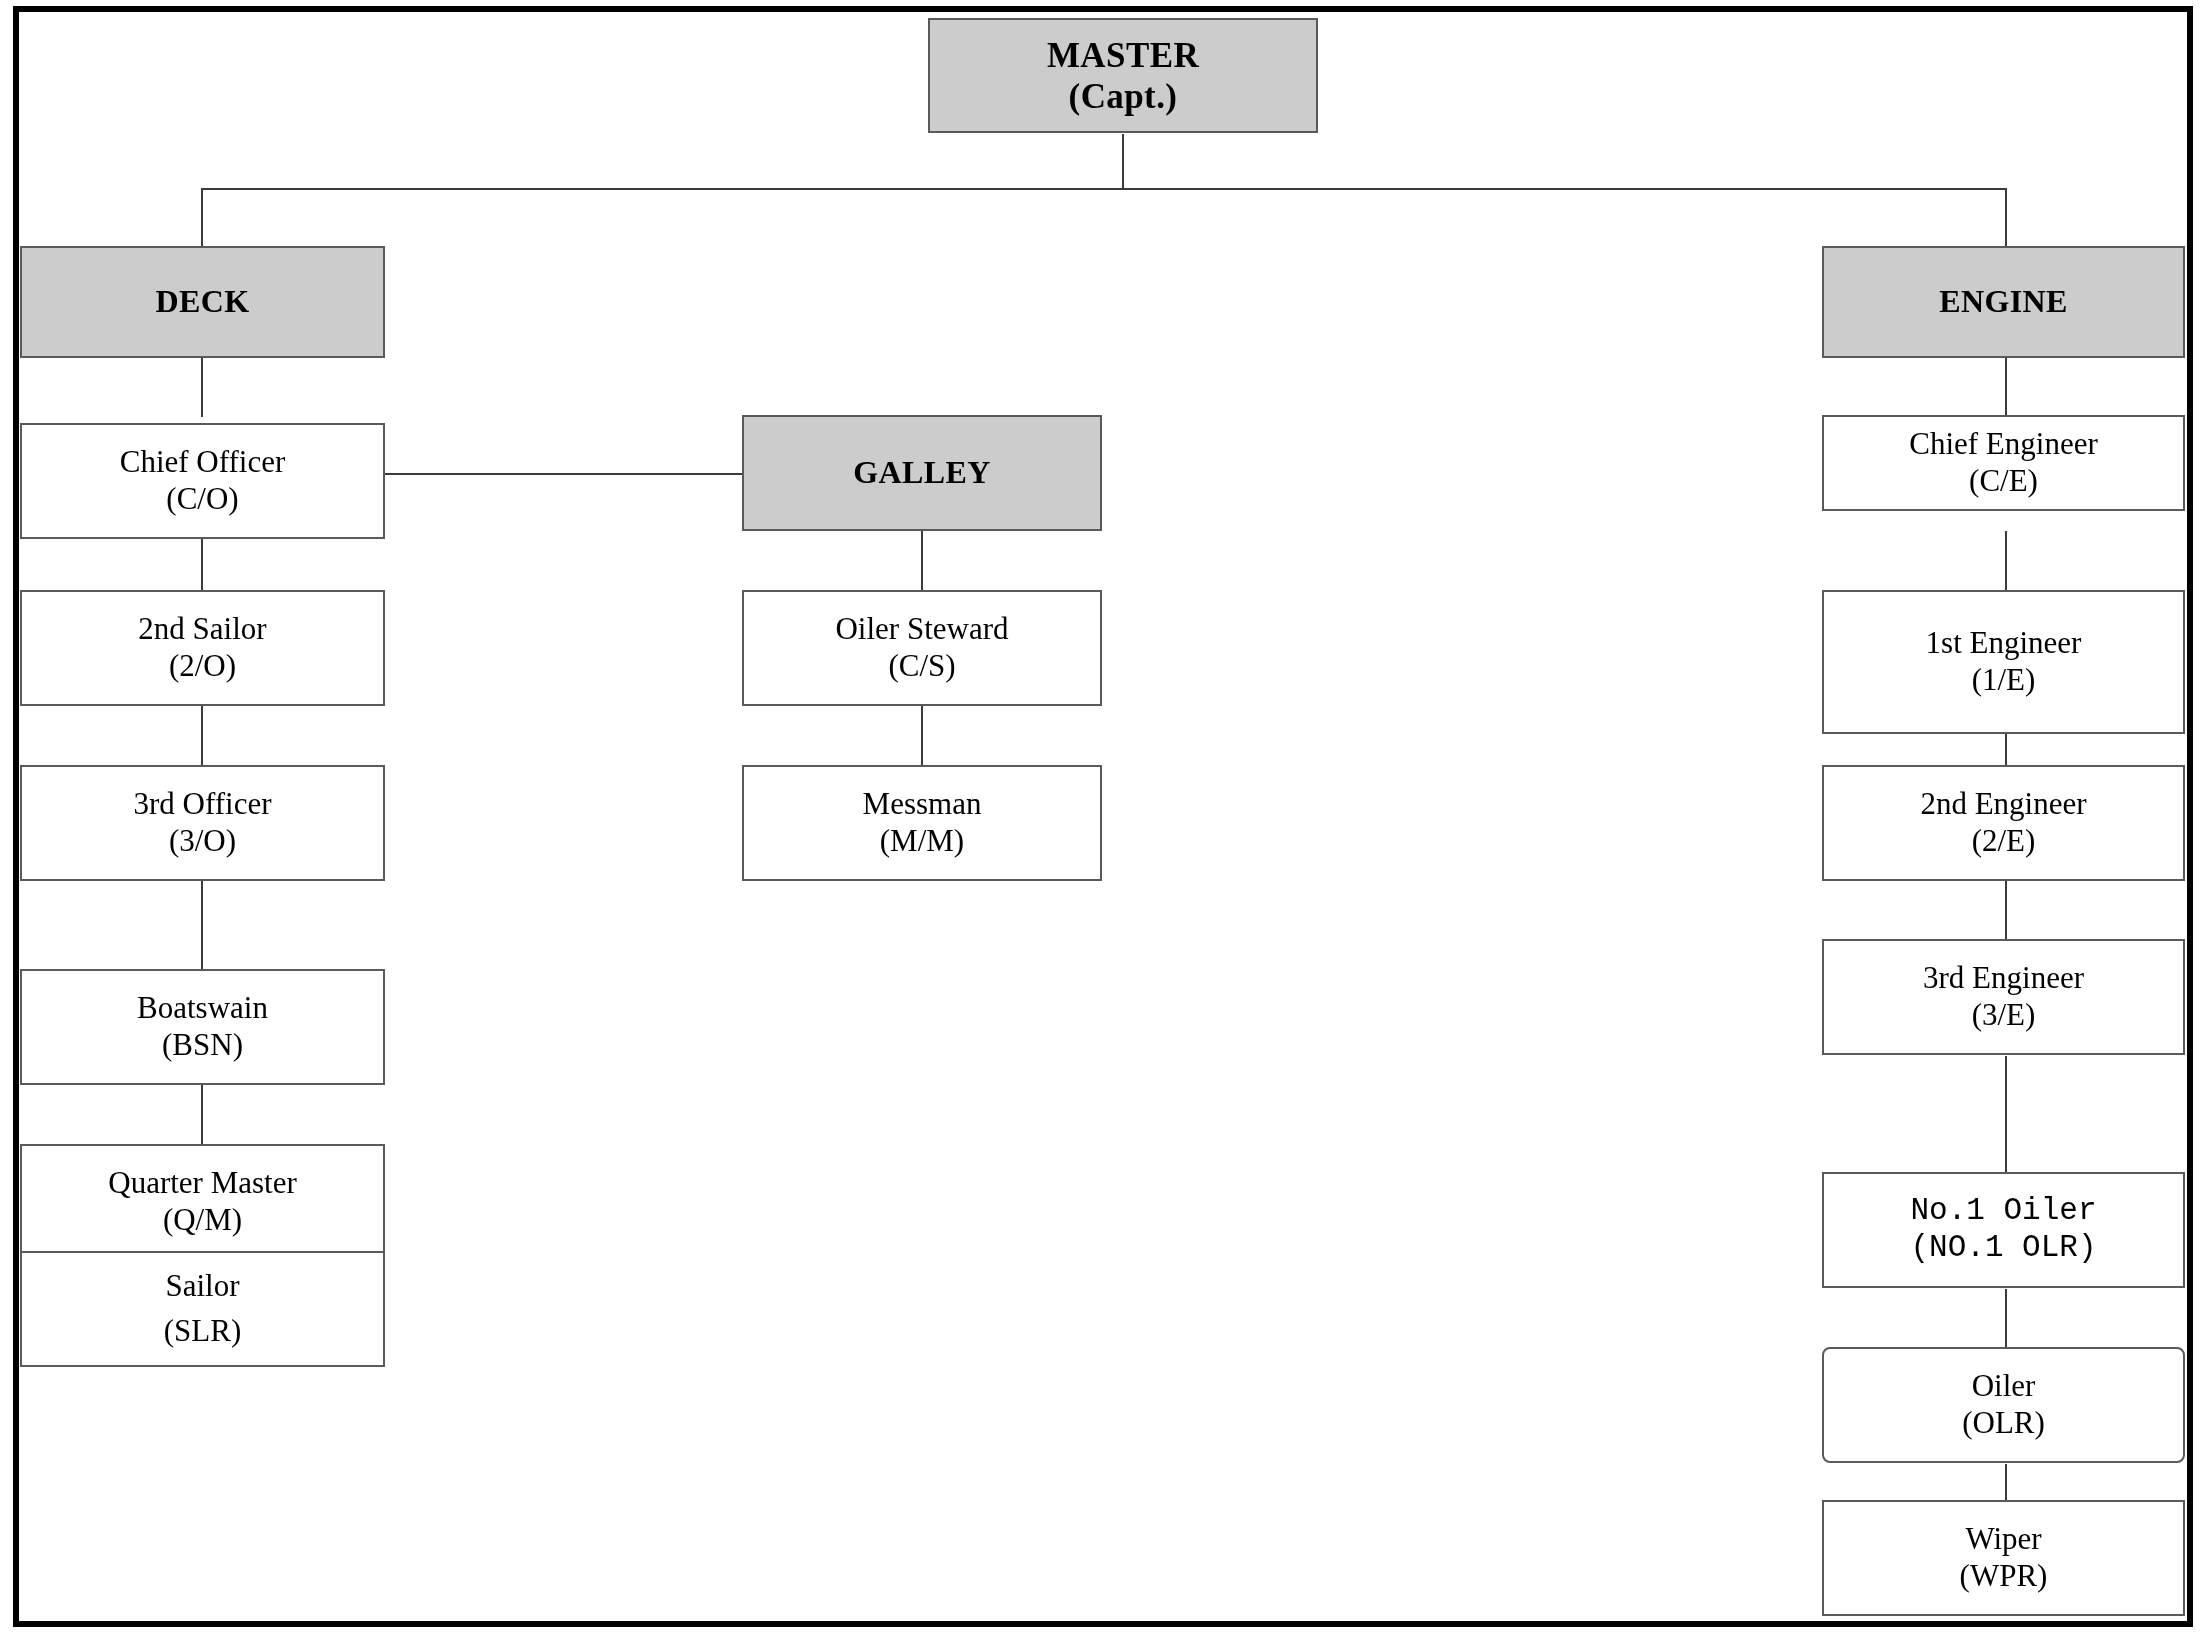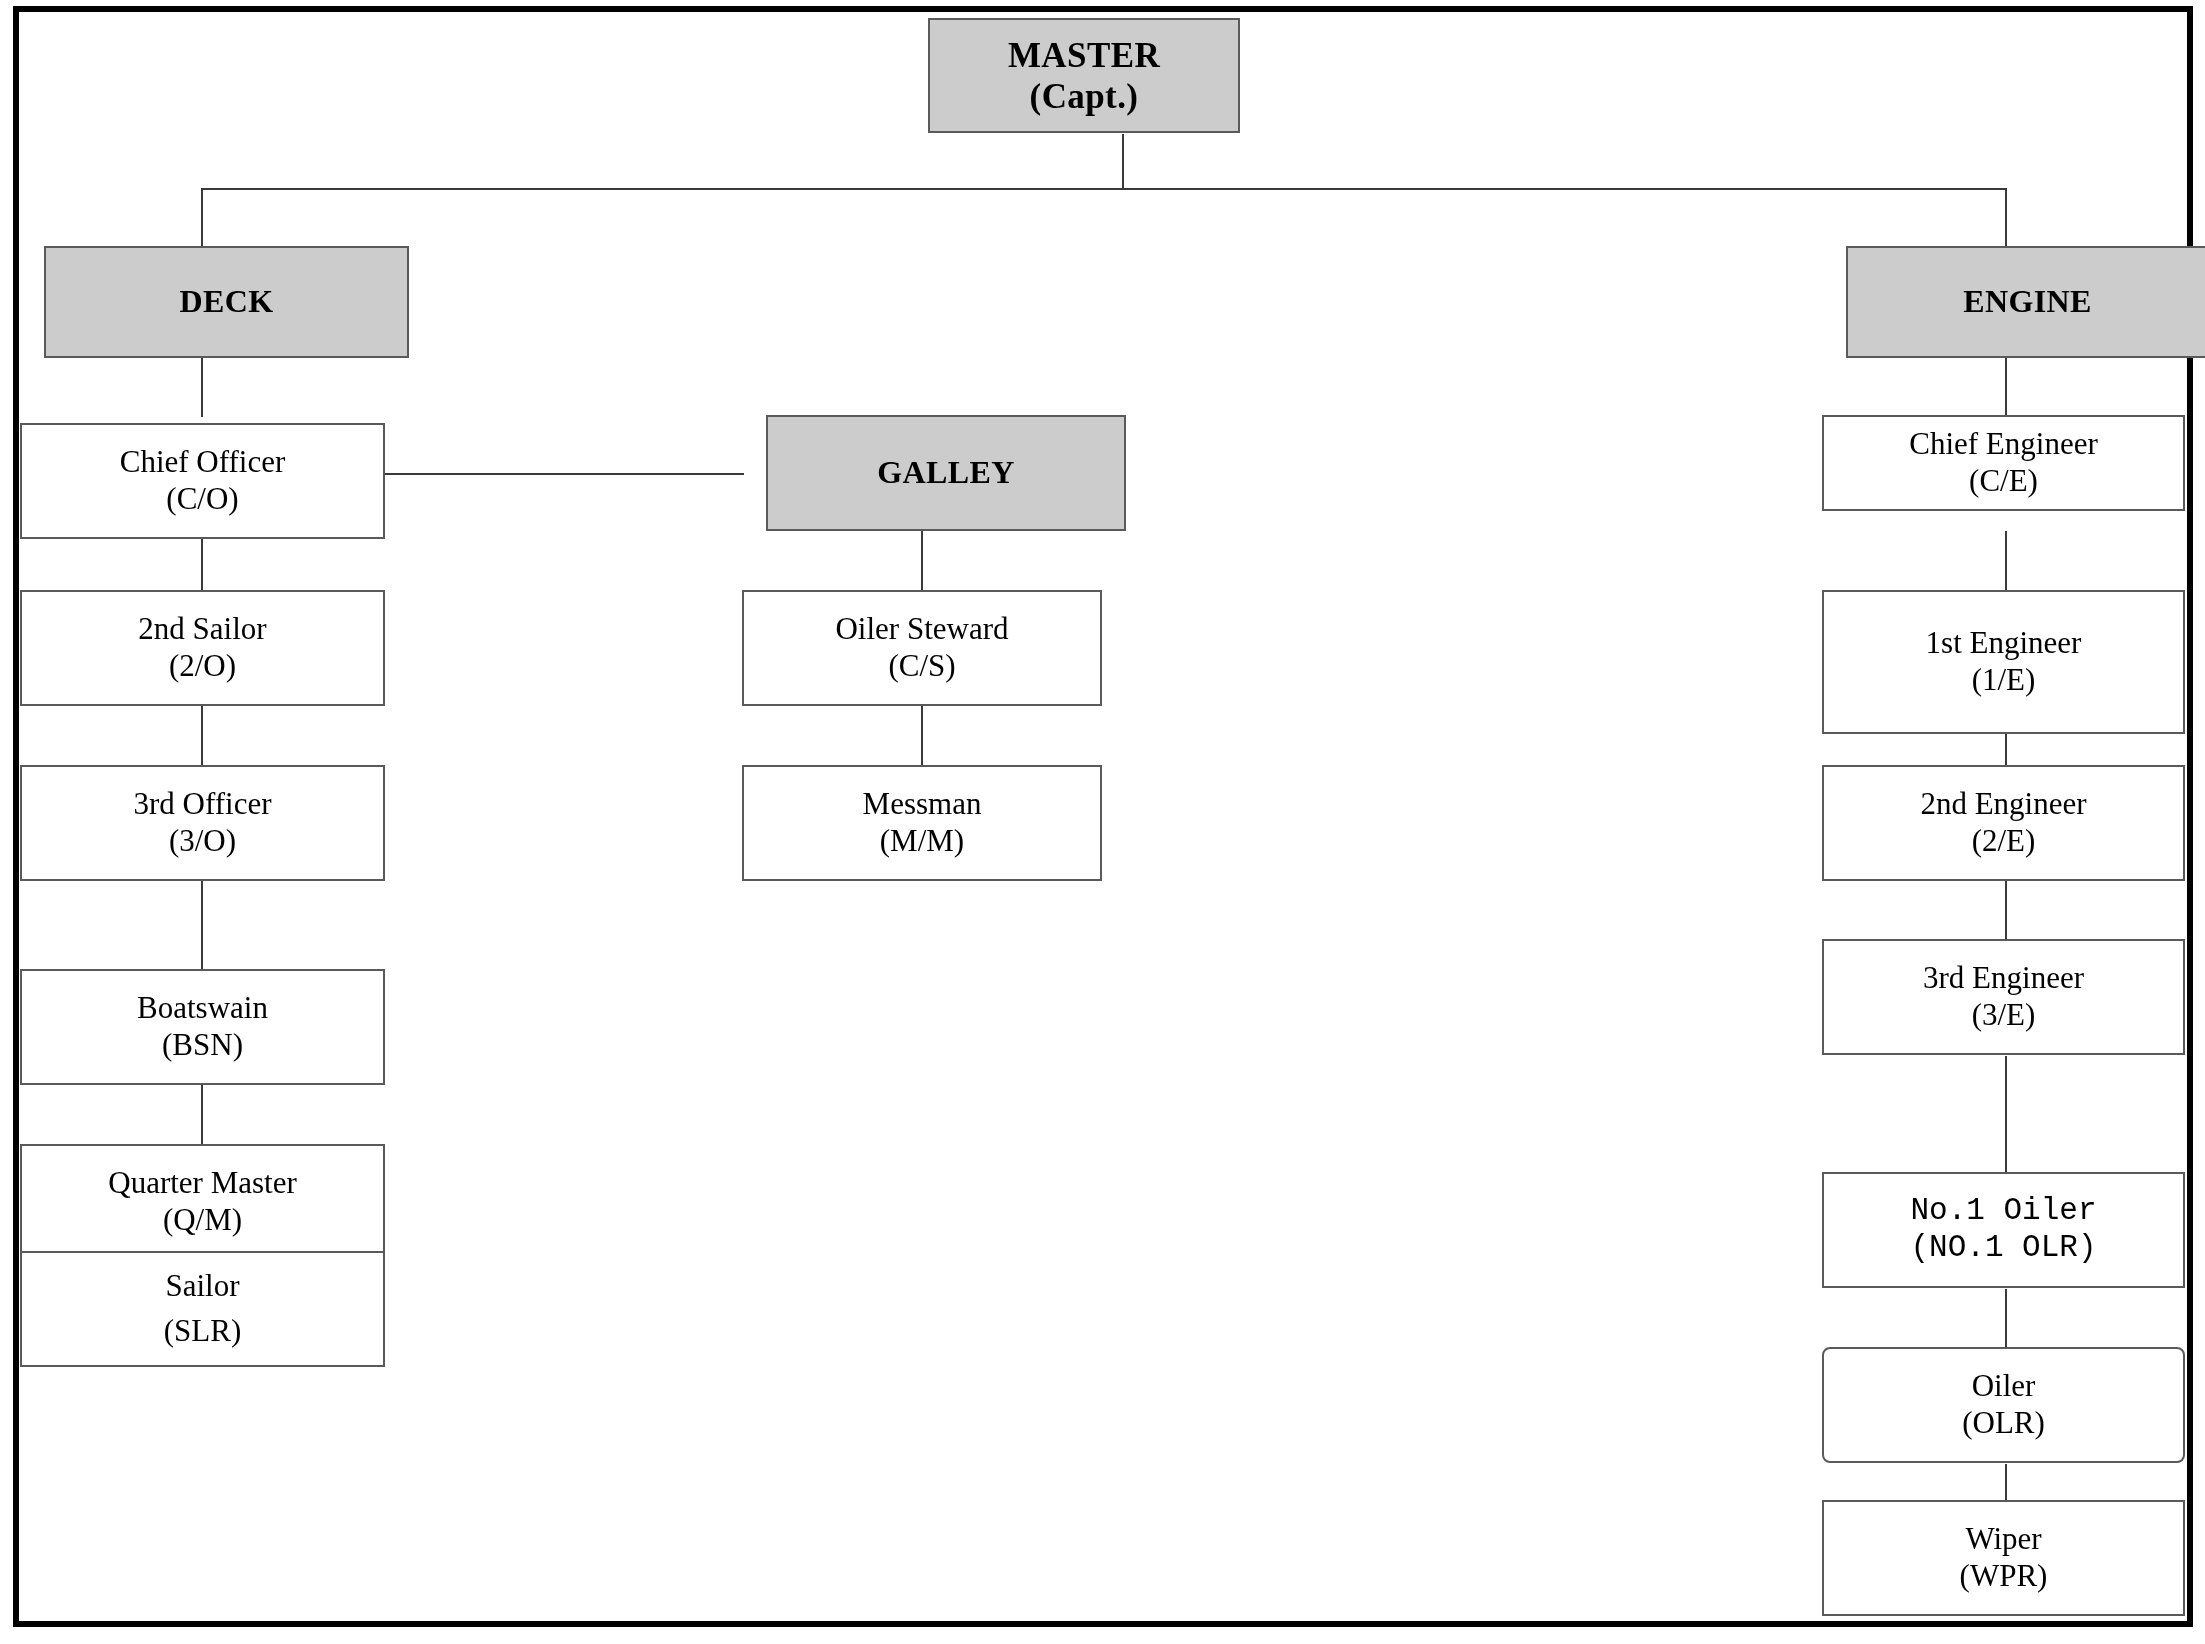--- a/index.html
+++ b/index.html
@@ -52,21 +52,21 @@
   }
   .node.dept {
     background: #cccccc;
     font-weight: bold;
     letter-spacing: 0.4px;
   }
   .node .l1 { display: block; }
   .node .l2 { display: block; }
 
   .fs-title { font-size: 35px; }
-  .fs-dept  { font-size: 32px; margin-left: 24px; }
+  .fs-dept  { font-size: 32px; }
   .fs-role  { font-size: 31px; }
 </style>
 </head>
 <body>
 
 <div id="canvas">
 
   <div id="outer-frame"></div>
 
   <div class="conn v" style="left:1122px; top:134px; height:56px;"></div>
@@ -90,21 +90,21 @@
   <div class="conn v" style="left:921px; top:706px;  height:60px;"></div>
 
   <div class="conn v" style="left:2005px; top:358px;  height:59px;"></div>
   <div class="conn v" style="left:2005px; top:531px;  height:60px;"></div>
   <div class="conn v" style="left:2005px; top:706px;  height:60px;"></div>
   <div class="conn v" style="left:2005px; top:881px; height:60px;"></div>
   <div class="conn v" style="left:2005px; top:1056px; height:118px;"></div>
   <div class="conn v" style="left:2005px; top:1289px; height:60px;"></div>
   <div class="conn v" style="left:2005px; top:1464px; height:37px;"></div>
 
-  <div class="node dept fs-title" style="left:928px; top:18.4px; width:312px; height:115px;">
+  <div class="node dept fs-title" style="left:928px; top:18.4px; width:390px; height:115px;">
     <span class="l1">MASTER</span>
     <span class="l2">(Capt.)</span>
   </div>
 
   <div class="node dept fs-dept" style="left:20px; top:246px; width:365px; height:112px;">
     <span class="l1">DECK</span>
   </div>
 
   <div class="node fs-role" style="left:20px; top:415px; width:365px; height:116px;margin-top:8px;">
     <span class="l1">Chief Officer</span>

